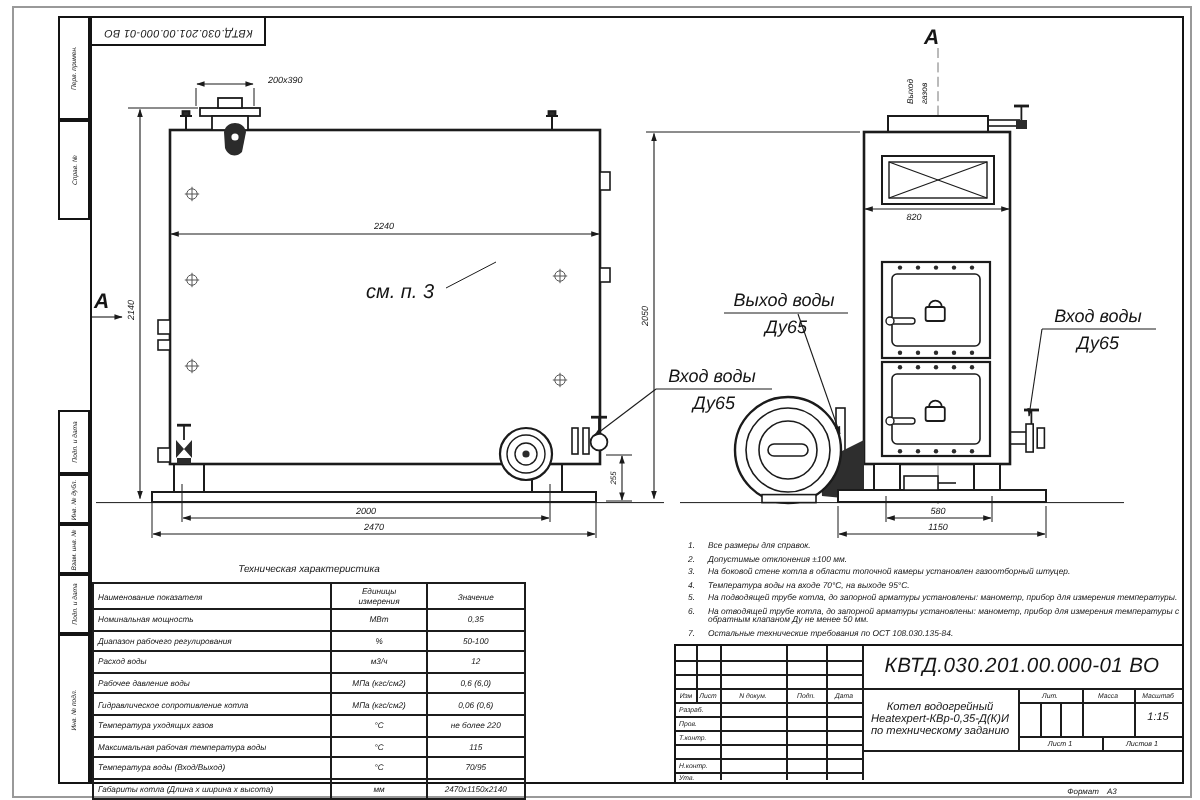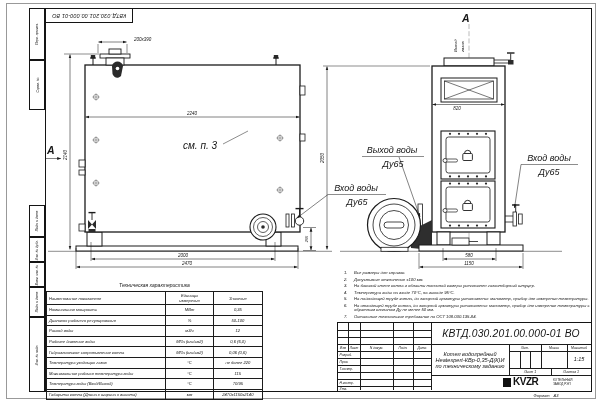--- a/index.html
+++ b/index.html
@@ -460,28 +460,20 @@
     <div class="t" style="left:1.5px;top:36.5px;">Пров.</div>
     <div class="t" style="left:1.5px;top:43.5px;">Т.контр.</div>
     <div class="t" style="left:1.5px;top:57.5px;">Н.контр.</div>
     <div class="t" style="left:1.5px;top:64px;">Утв.</div>
     <div class="t cen" style="left:171px;top:22.5px;width:32px;">Лит.</div>
     <div class="t cen" style="left:203px;top:22.5px;width:26px;">Масса</div>
     <div class="t cen" style="left:229px;top:22.5px;width:24px;">Масштаб</div>
     <div class="t cen" style="left:229px;top:33px;width:24px;font-size:5.5px;">1:15</div>
     <div class="t cen" style="left:171px;top:46.5px;width:42px;font-size:3.6px;">Лист 1</div>
     <div class="t cen" style="left:213px;top:46.5px;width:40px;font-size:3.6px;">Листов 1</div>
-    <div class="logo-row abs" style="position:absolute;">
-      <div class="logo-blk"></div>
-      <div class="logo-txt">KVZR</div>
-      <div class="company">
-        <div>КОТЕЛЬНЫЙ</div>
-        <div>ЗАВОД РЭП</div>
-      </div>
-    </div>
   </div>
 
   <div class="abs fmt">
     <span>Формат</span>
     <span>А3</span>
   </div>
 
 </div>
 
 </body></html>

